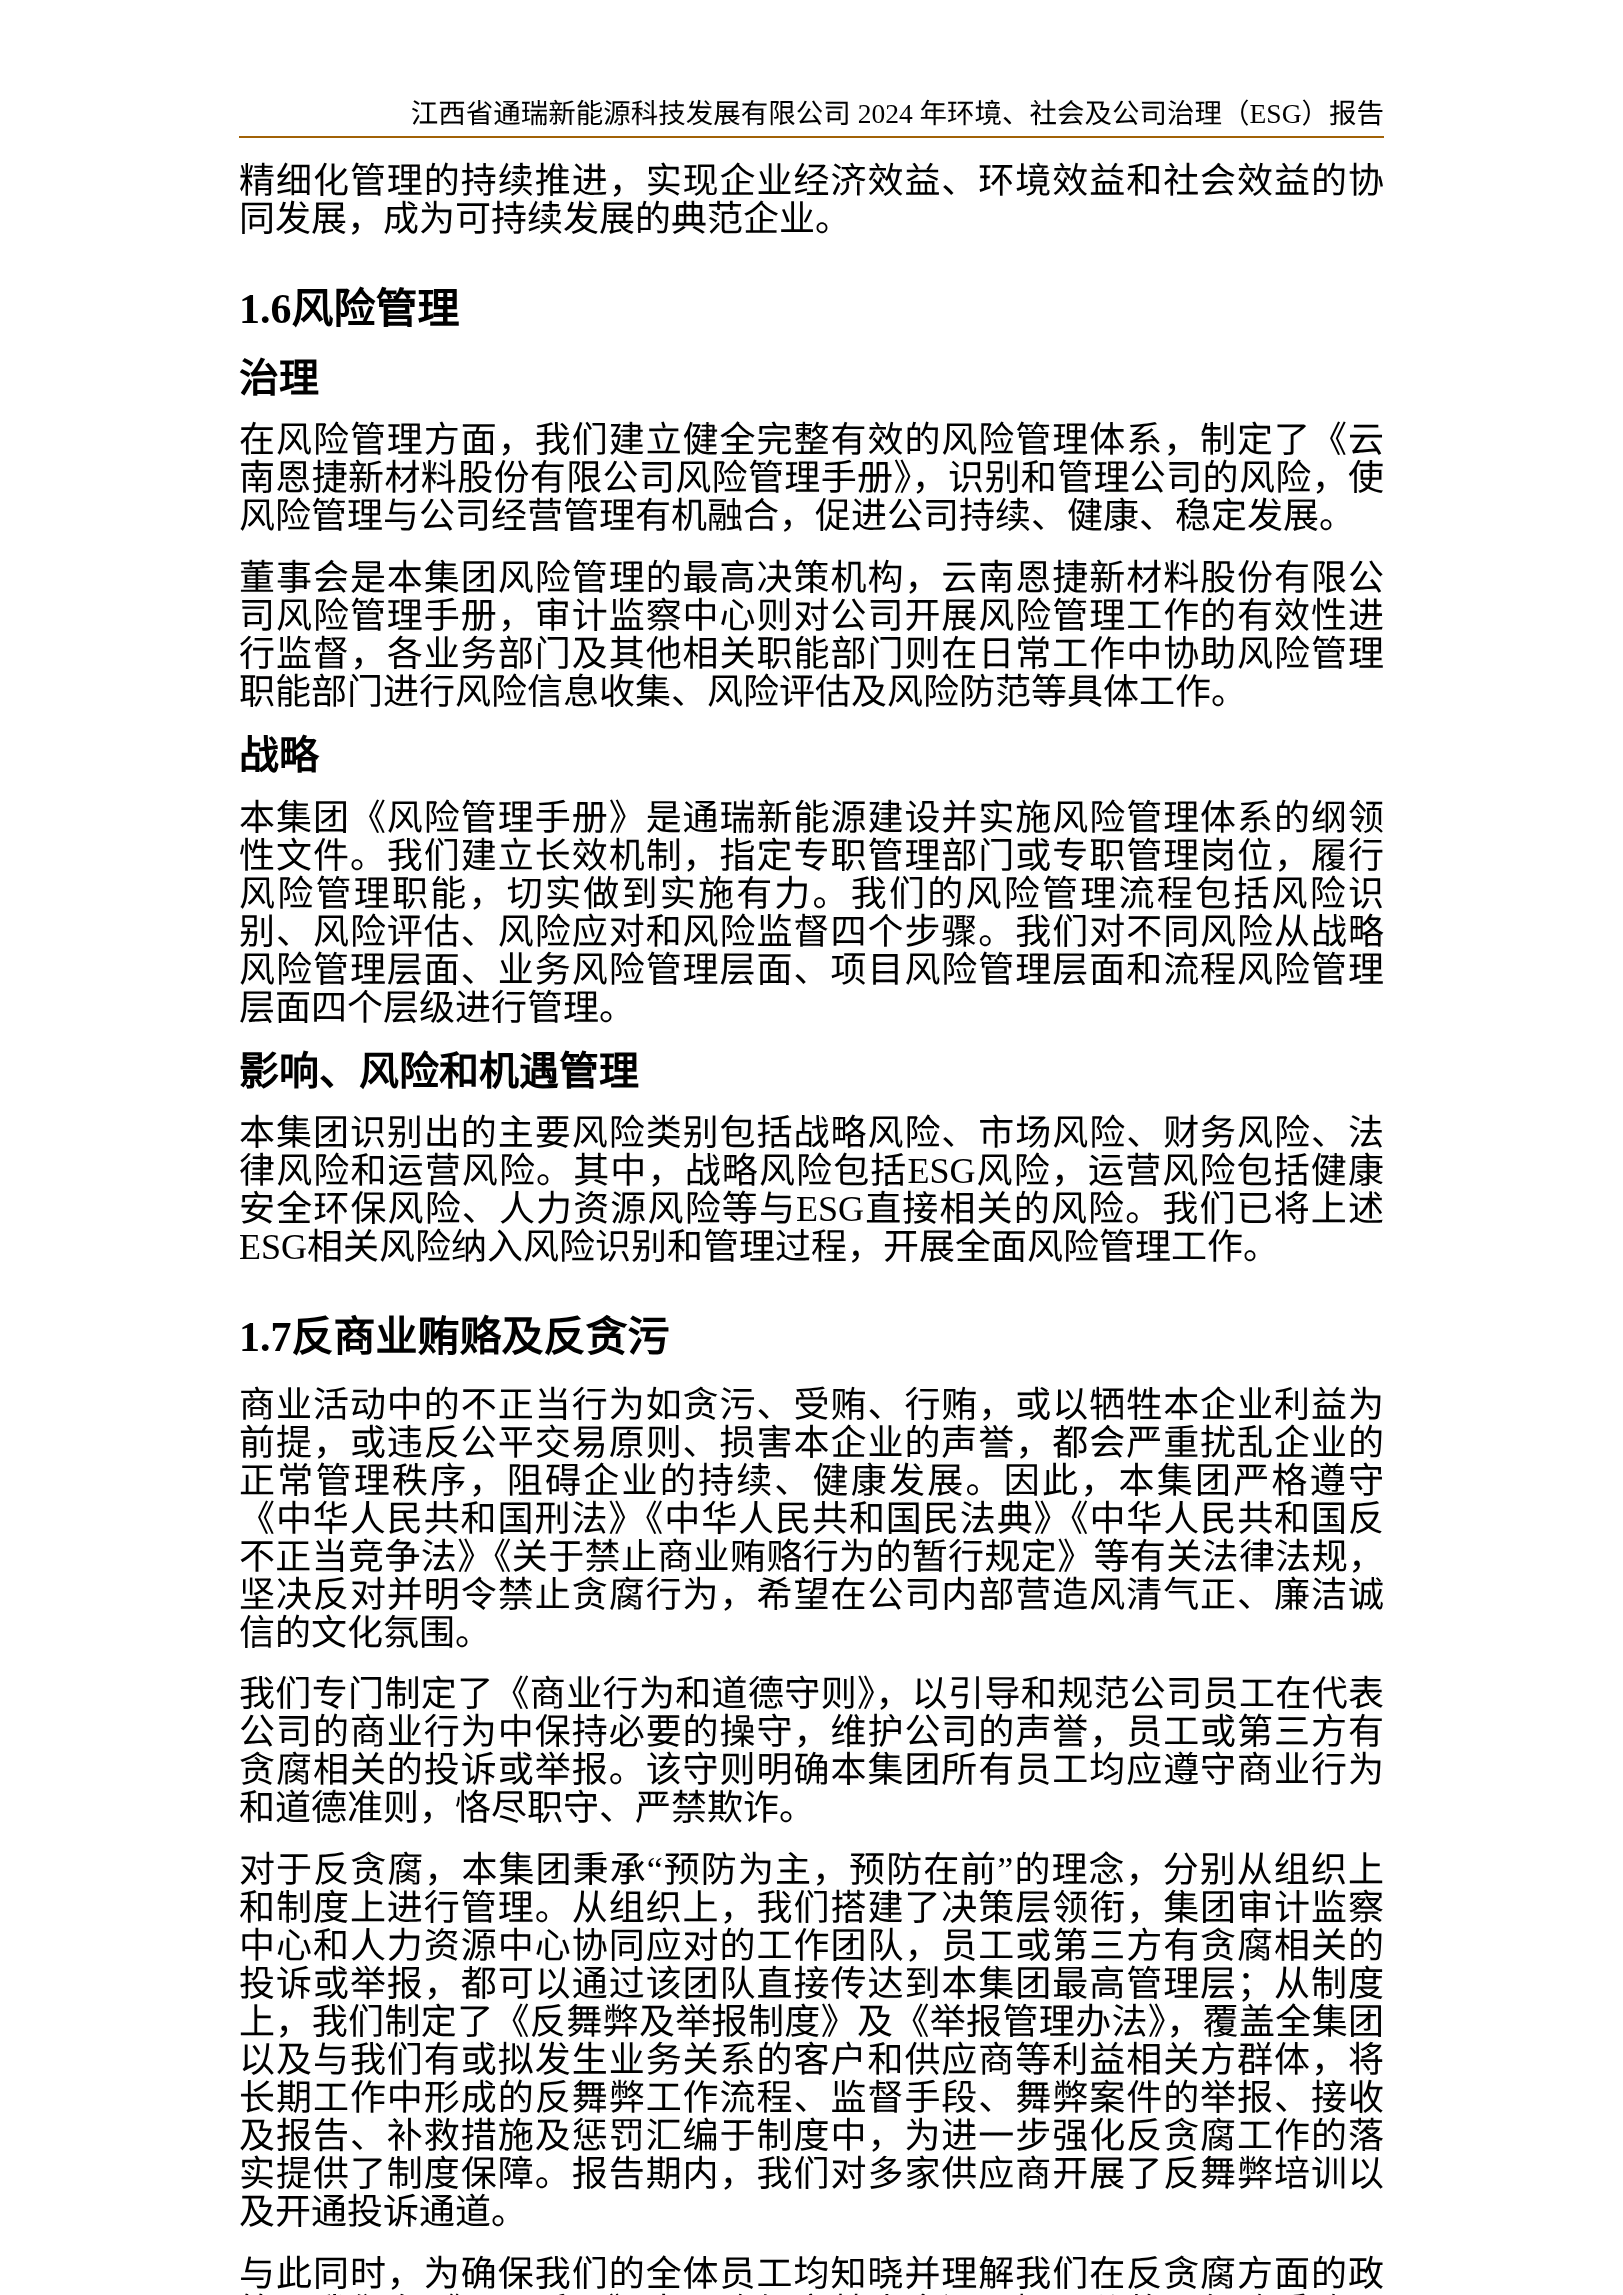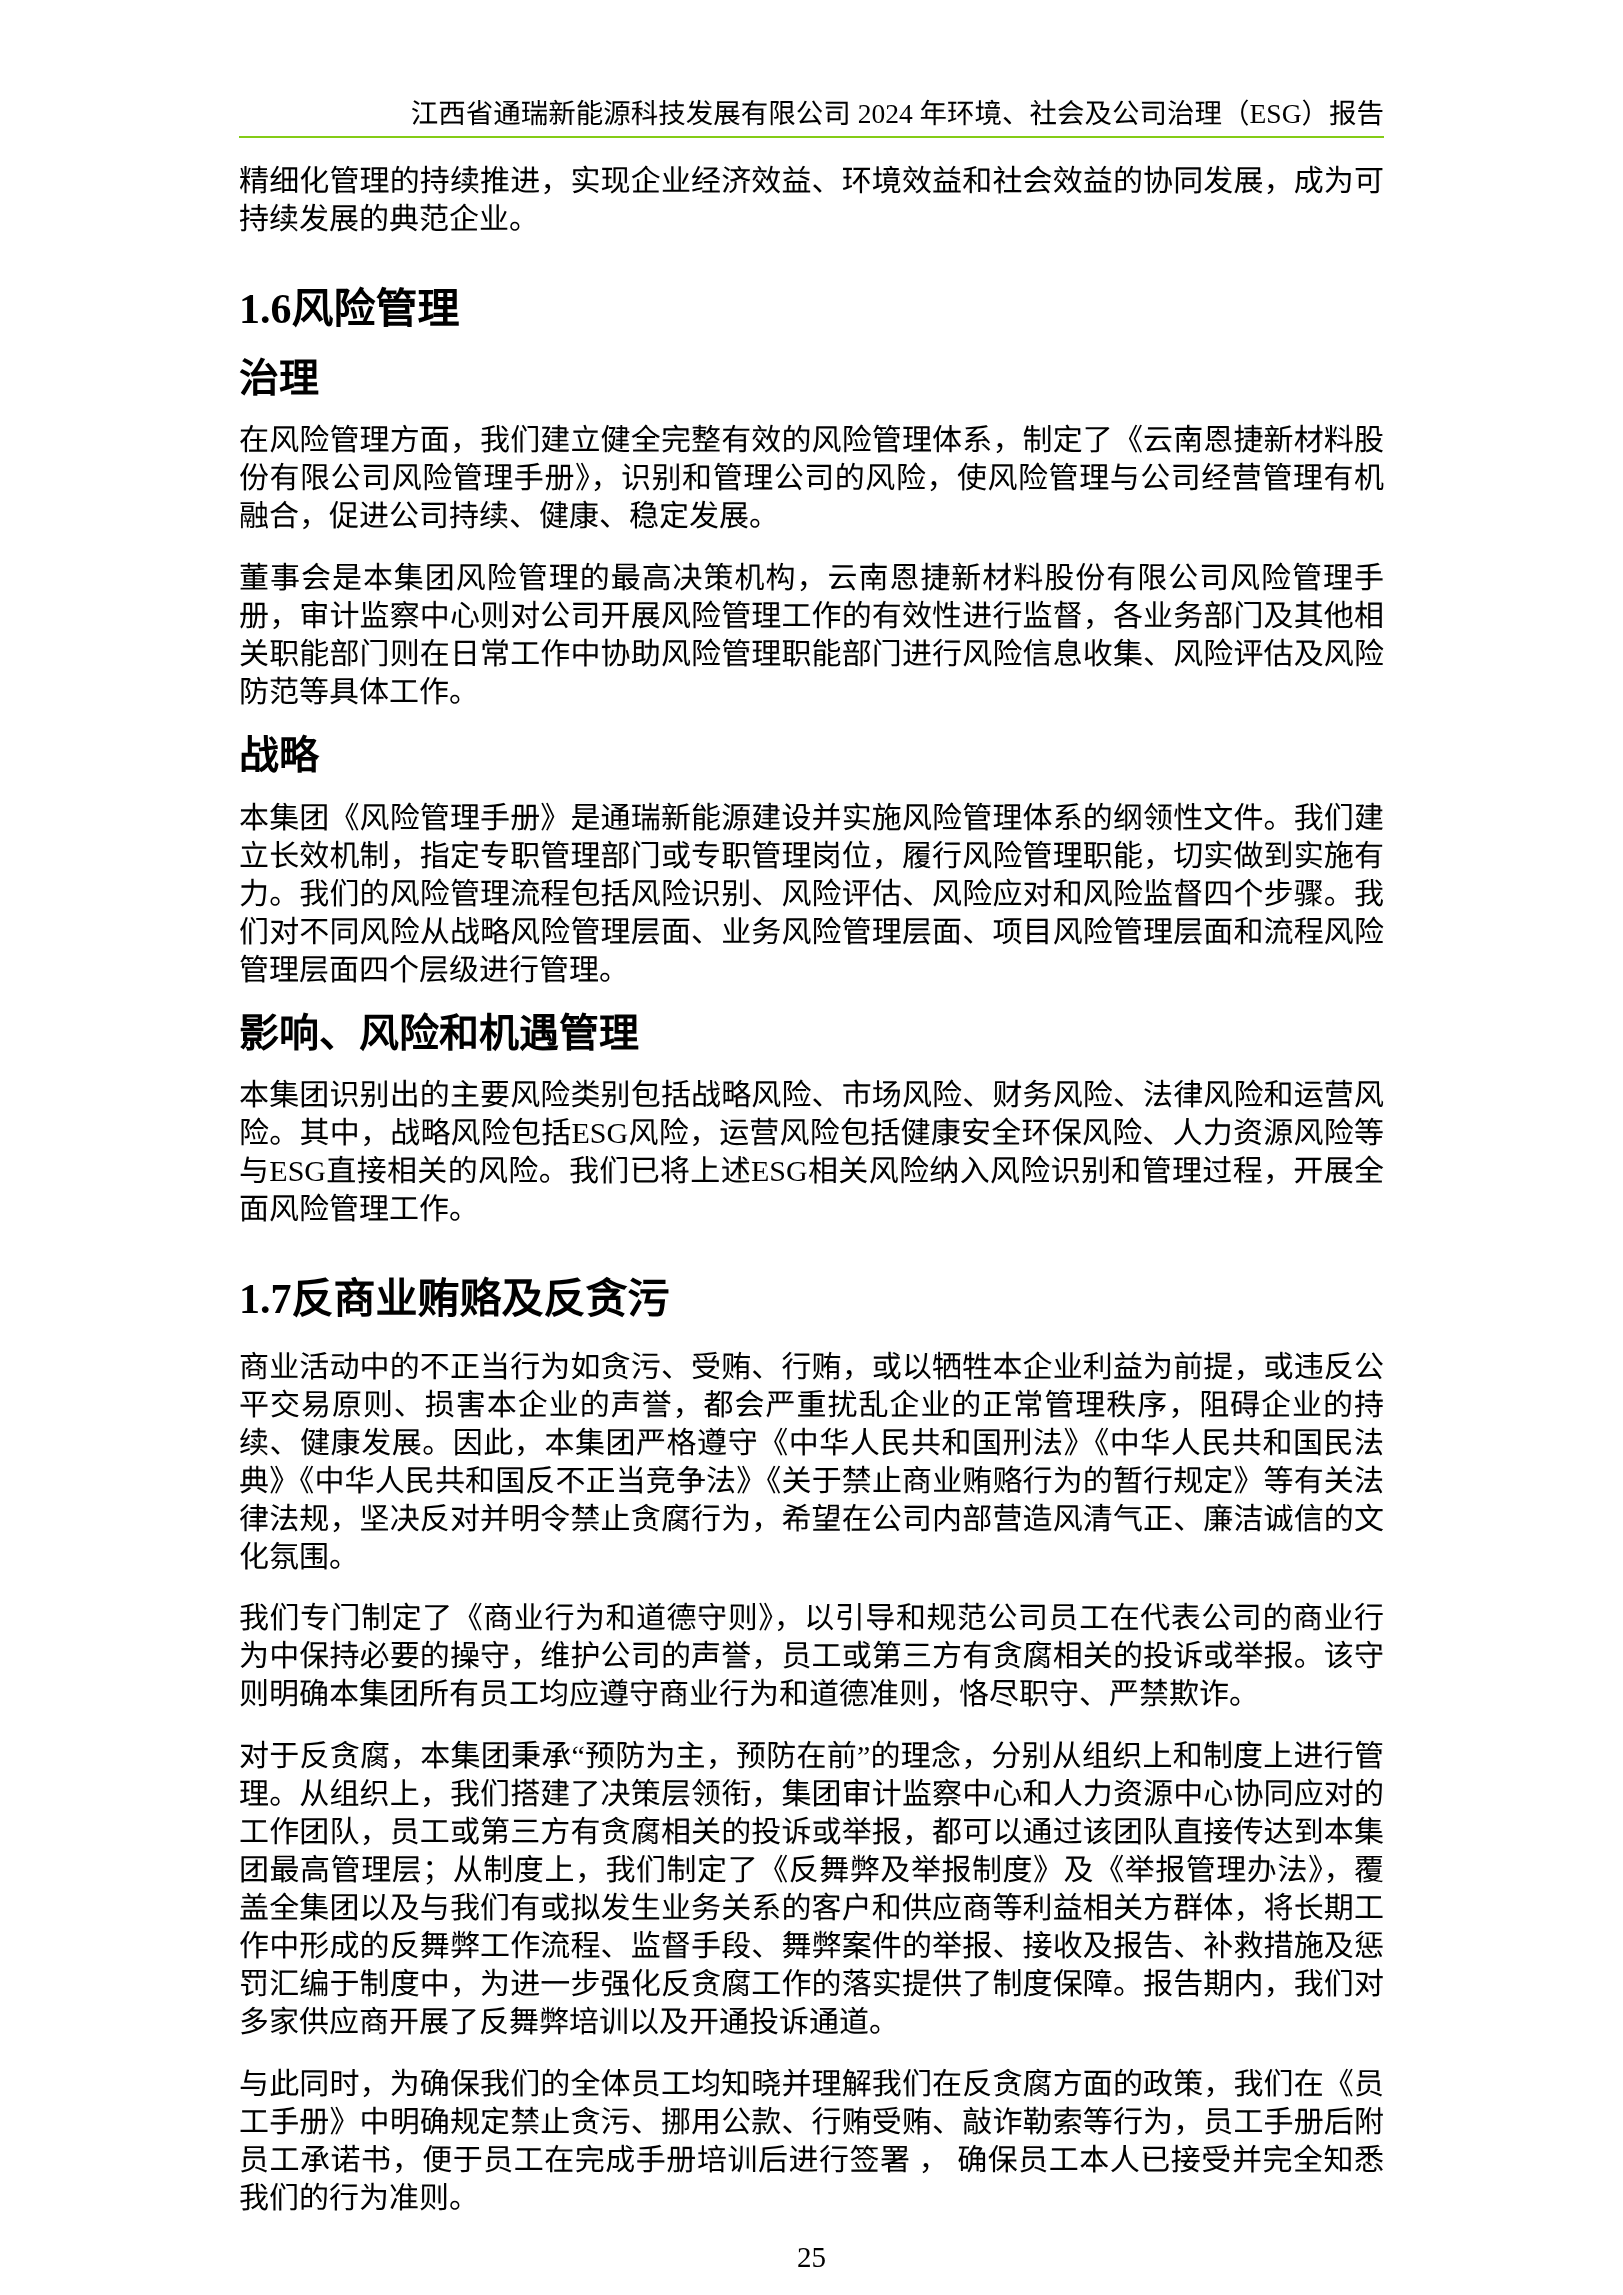--- a/index.html
+++ b/index.html
@@ -19,33 +19,33 @@
   }
   .content {
     position: absolute;
     left: 239px;
     top: 0;
     width: 1145px;
   }
   .page-header {
     padding-top: 97px;
     padding-bottom: 5.2px;
-    border-bottom: 2px solid #84cc16;
+    border-bottom: 2px solid #a16207;
   }
   .header-title {
     font-size: 27.5px;
     line-height: 34px;
     text-align: right;
     white-space: nowrap;
   }
   .body-text {
     margin-top: 0;
   }
   p.para {
-    font-size: 30px;
+    font-size: 36px;
     line-height: 38px;
     text-align: justify;
     text-align-last: left;
     margin: 23.6px 0 23.6px 0;
   }
   h2.sec-heading {
     font-size: 42px;
     line-height: 50px;
     font-weight: bold;
     margin: 46px 0 11.8px 0;

